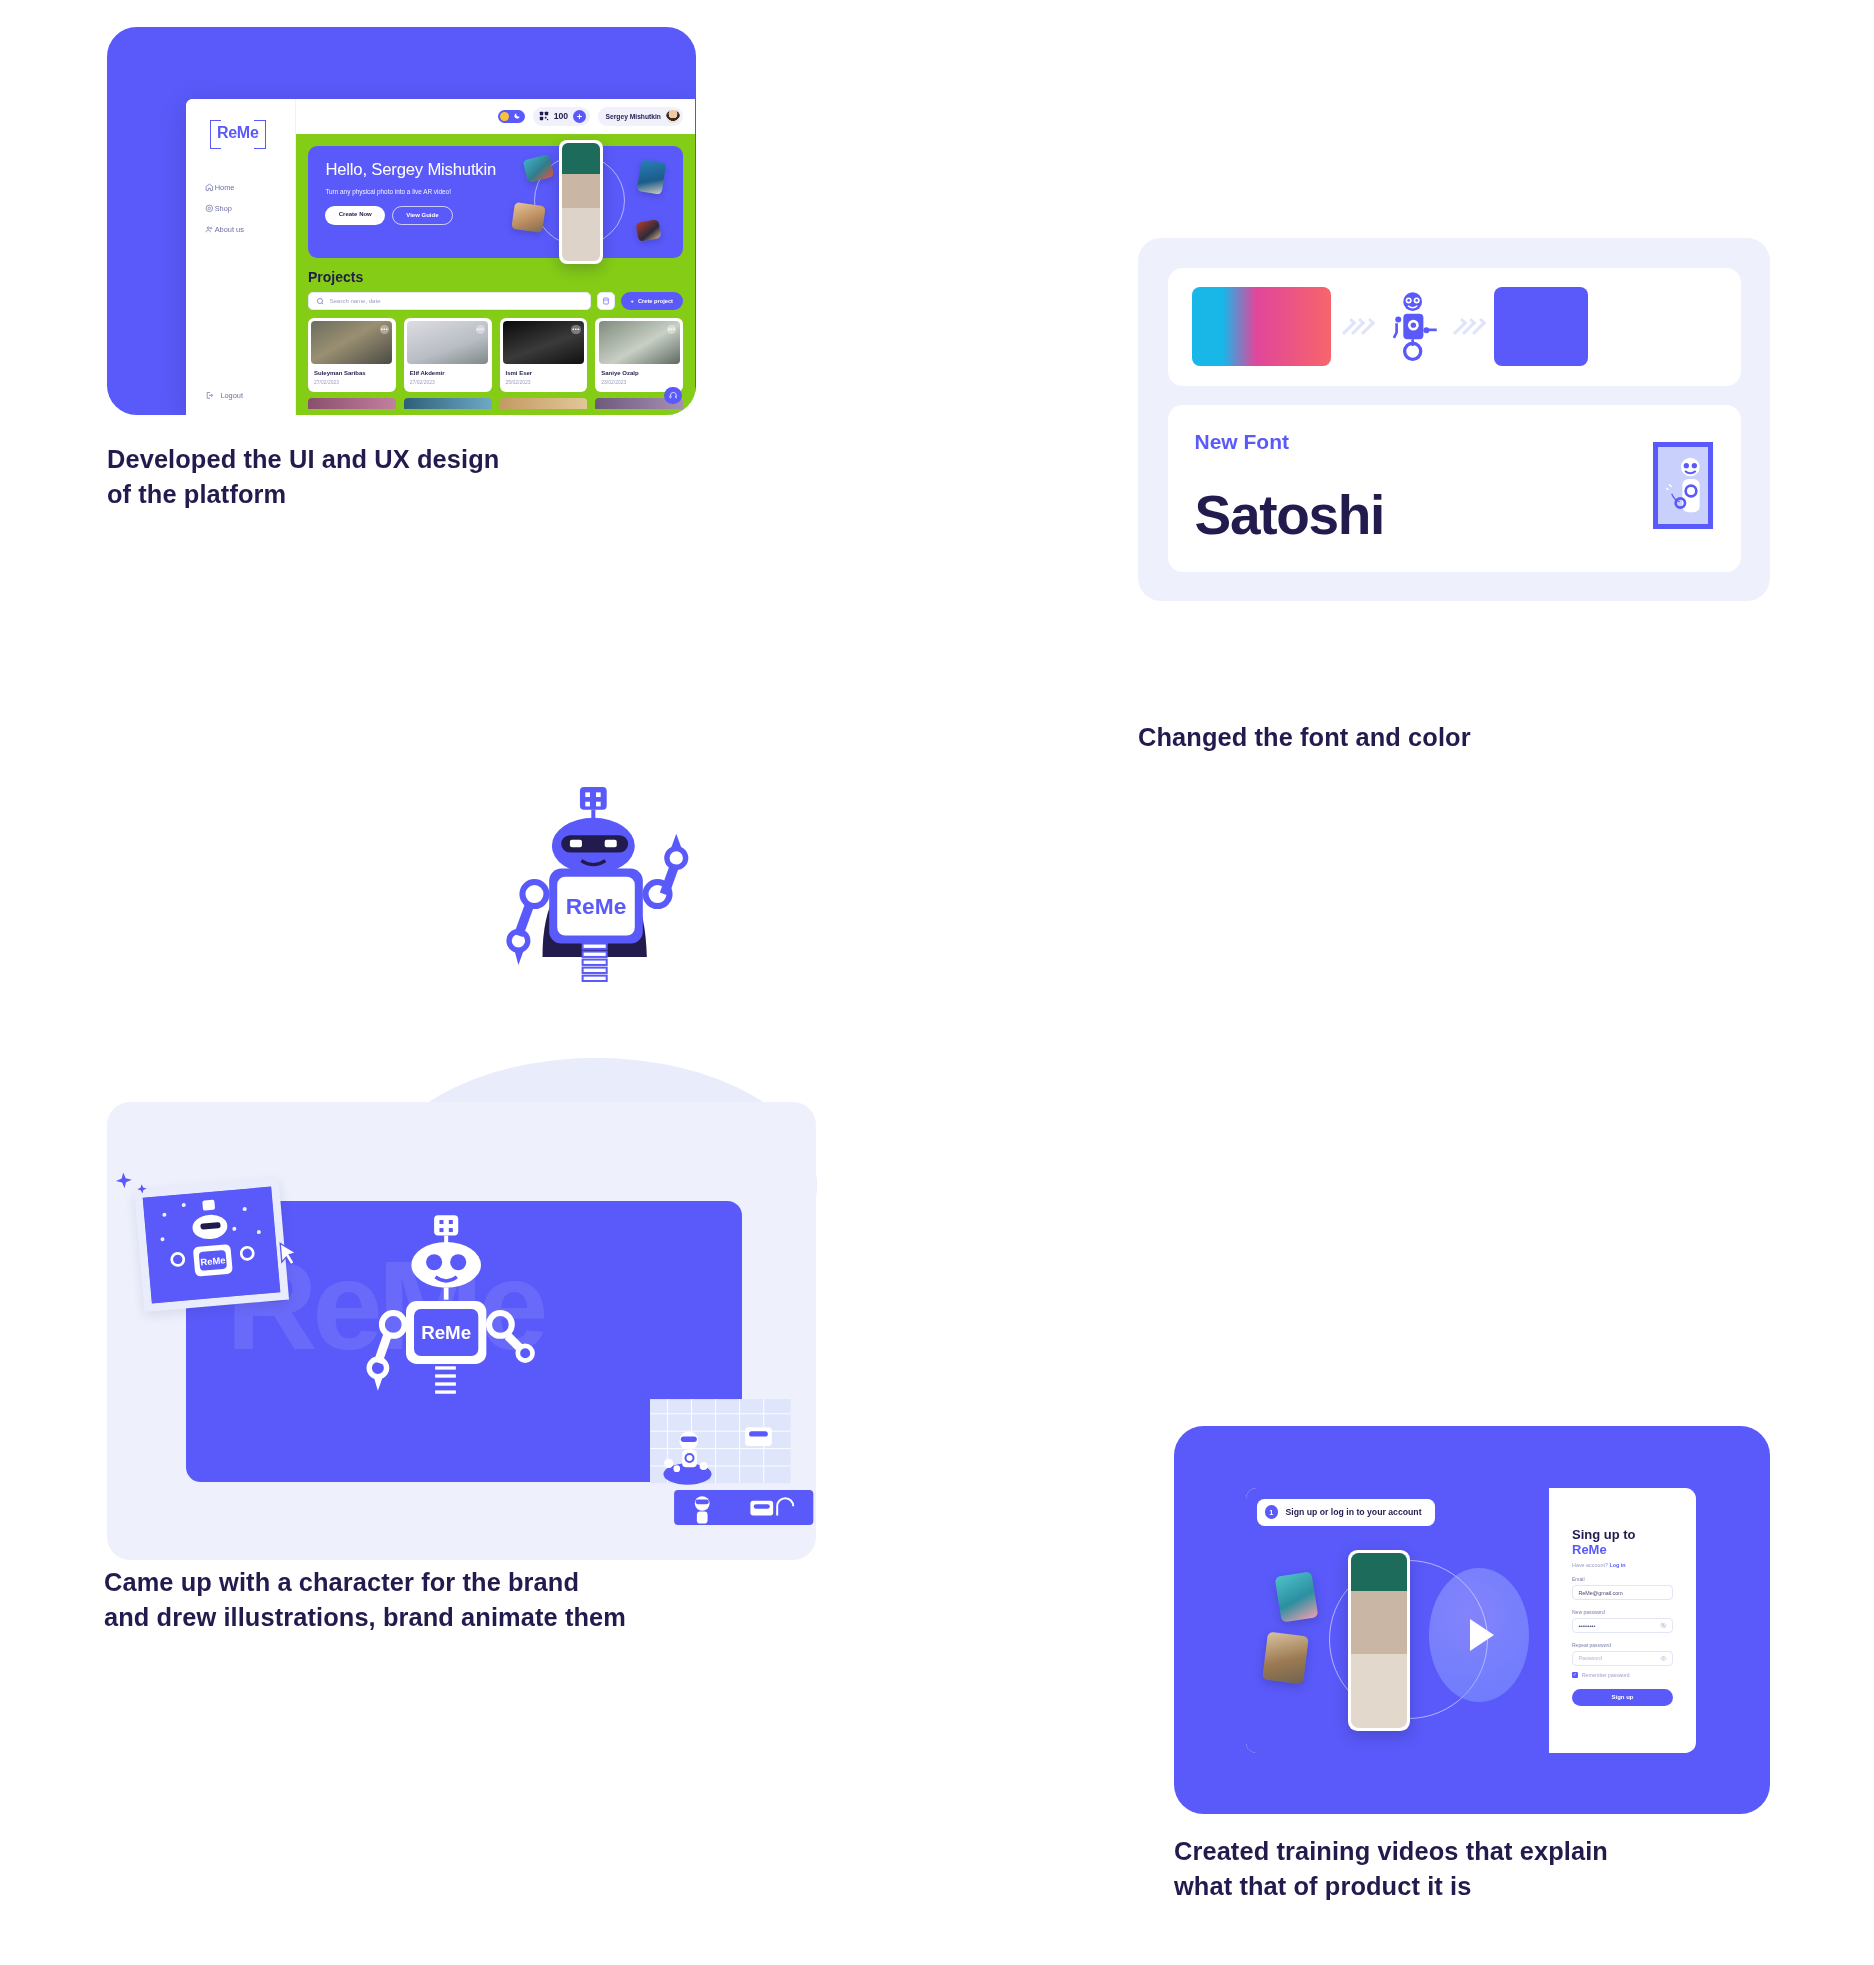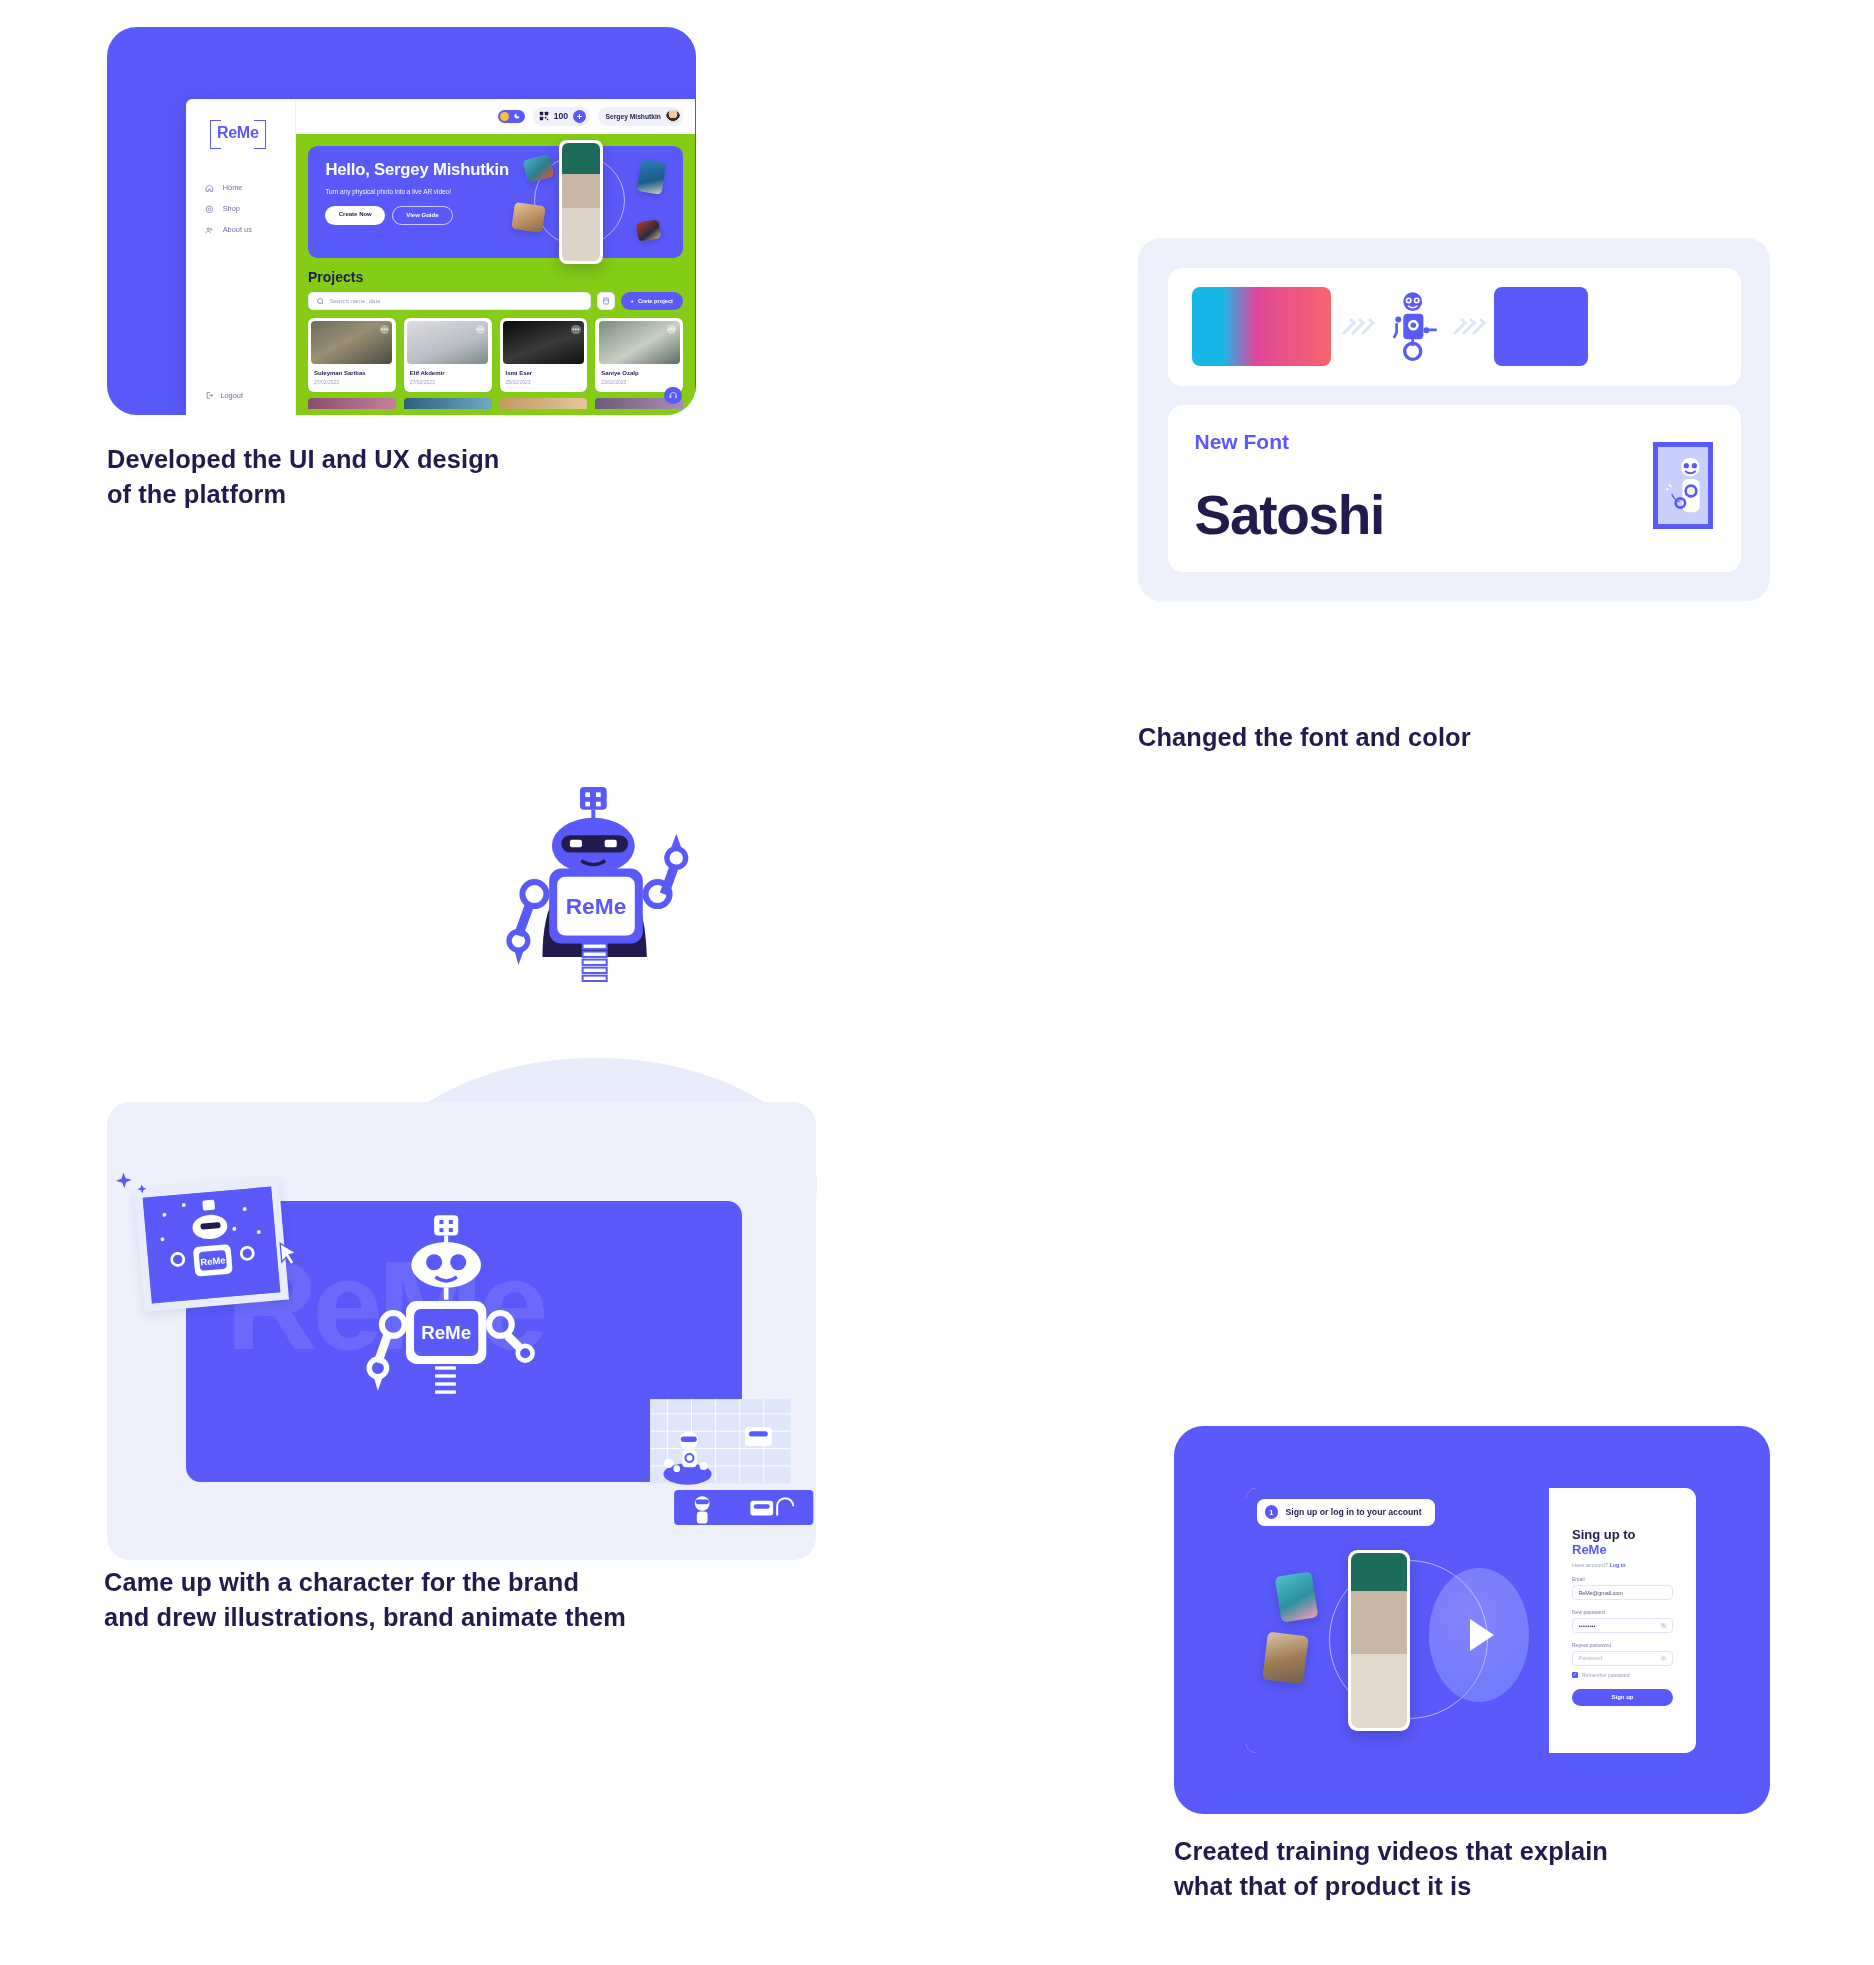--- a/index.html
+++ b/index.html
@@ -48,21 +48,21 @@
   }
   .reme-logo::before, .reme-logo::after{
     content:""; position:absolute; top:-26%; width:26%; height:152%;
     border:1.3px solid #5a5afa; pointer-events:none;
   }
   .reme-logo::before{ left:-18%; border-right:none; }
   .reme-logo::after{ right:-18%; border-left:none; }
   #dash-logo { font-size: 16px; margin: 9.4px 0 0 31px; }
   .nav-list { margin-top: 35px; }
   .nav-item {
-    display:flex; align-items:flex-end; gap:9px;
+    display:flex; align-items:flex-start; gap:1px;
     padding: 6px 0 6px 19px; font-size: 7.4px; color:#6d6fa4;
   }
   .nav-ic { width:8.7px; height:8.7px; color:#6d6fa4; flex:none; }
   .logout { position:absolute; left:19px; bottom:14.7px; display:flex; gap:6.7px; align-items:center; font-size:7.4px; color:#6d6fa4;}
 
   .dash-main { flex:1; background:#84cc16; display:flex; flex-direction:column; }
   .dash-top {
     height: 35px; background:#fff; display:flex; align-items:center;
     justify-content:flex-end; gap:8px; padding-right:12px;
   }
@@ -83,21 +83,21 @@
     display:flex;align-items:center;gap:5.4px;background:#f0f1fb;border-radius:10.7px;
     padding:2.7px 3.3px 2.7px 8px;font-size:6.7px;color:#221c4e;font-weight:600;
   }
   .avatar{width:13.4px;height:13.4px;border-radius:50%;
     background: radial-gradient(circle at 50% 30%, #f0c9a4 0 38%, #3a2a20 40% 60%, #e8e2dc 62%);}
 
   .hero {
     margin: 12px 12px 0 12px; background:#5a5afa; border-radius: 9.4px;
     height: 112px; padding: 14.7px 17.4px; position:relative; overflow:visible; color:#fff;
   }
-  .hero h2 { font-size: 16.7px; line-height:1.12; font-weight:700; letter-spacing:-0.2px; }
+  .hero h2 { font-size: 16.7px; line-height:1.12; font-weight:400; letter-spacing:-0.2px; }
   .hero p  { font-size: 6.4px; margin-top: 8.7px; opacity:.92; }
   .hero-btns{ display:flex; gap:6.7px; margin-top:10.7px;}
   .btn-white{background:#fff;color:#221c4e;border-radius:13.4px;font-size:6px;font-weight:700;
     padding:5.4px 13.4px;}
   .btn-ghost{border:0.7px solid rgba(255,255,255,.7);color:#fff;border-radius:13.4px;font-size:6px;
     font-weight:600;padding:5.4px 13.4px;}
   .hero-phone{
     position:absolute; right:80px; top:-6px; width:44px; height:124px; border-radius:8px;
     background:#fff; padding:2.7px; box-shadow:0 5.4px 13.4px rgba(20,16,70,.22);
   }

